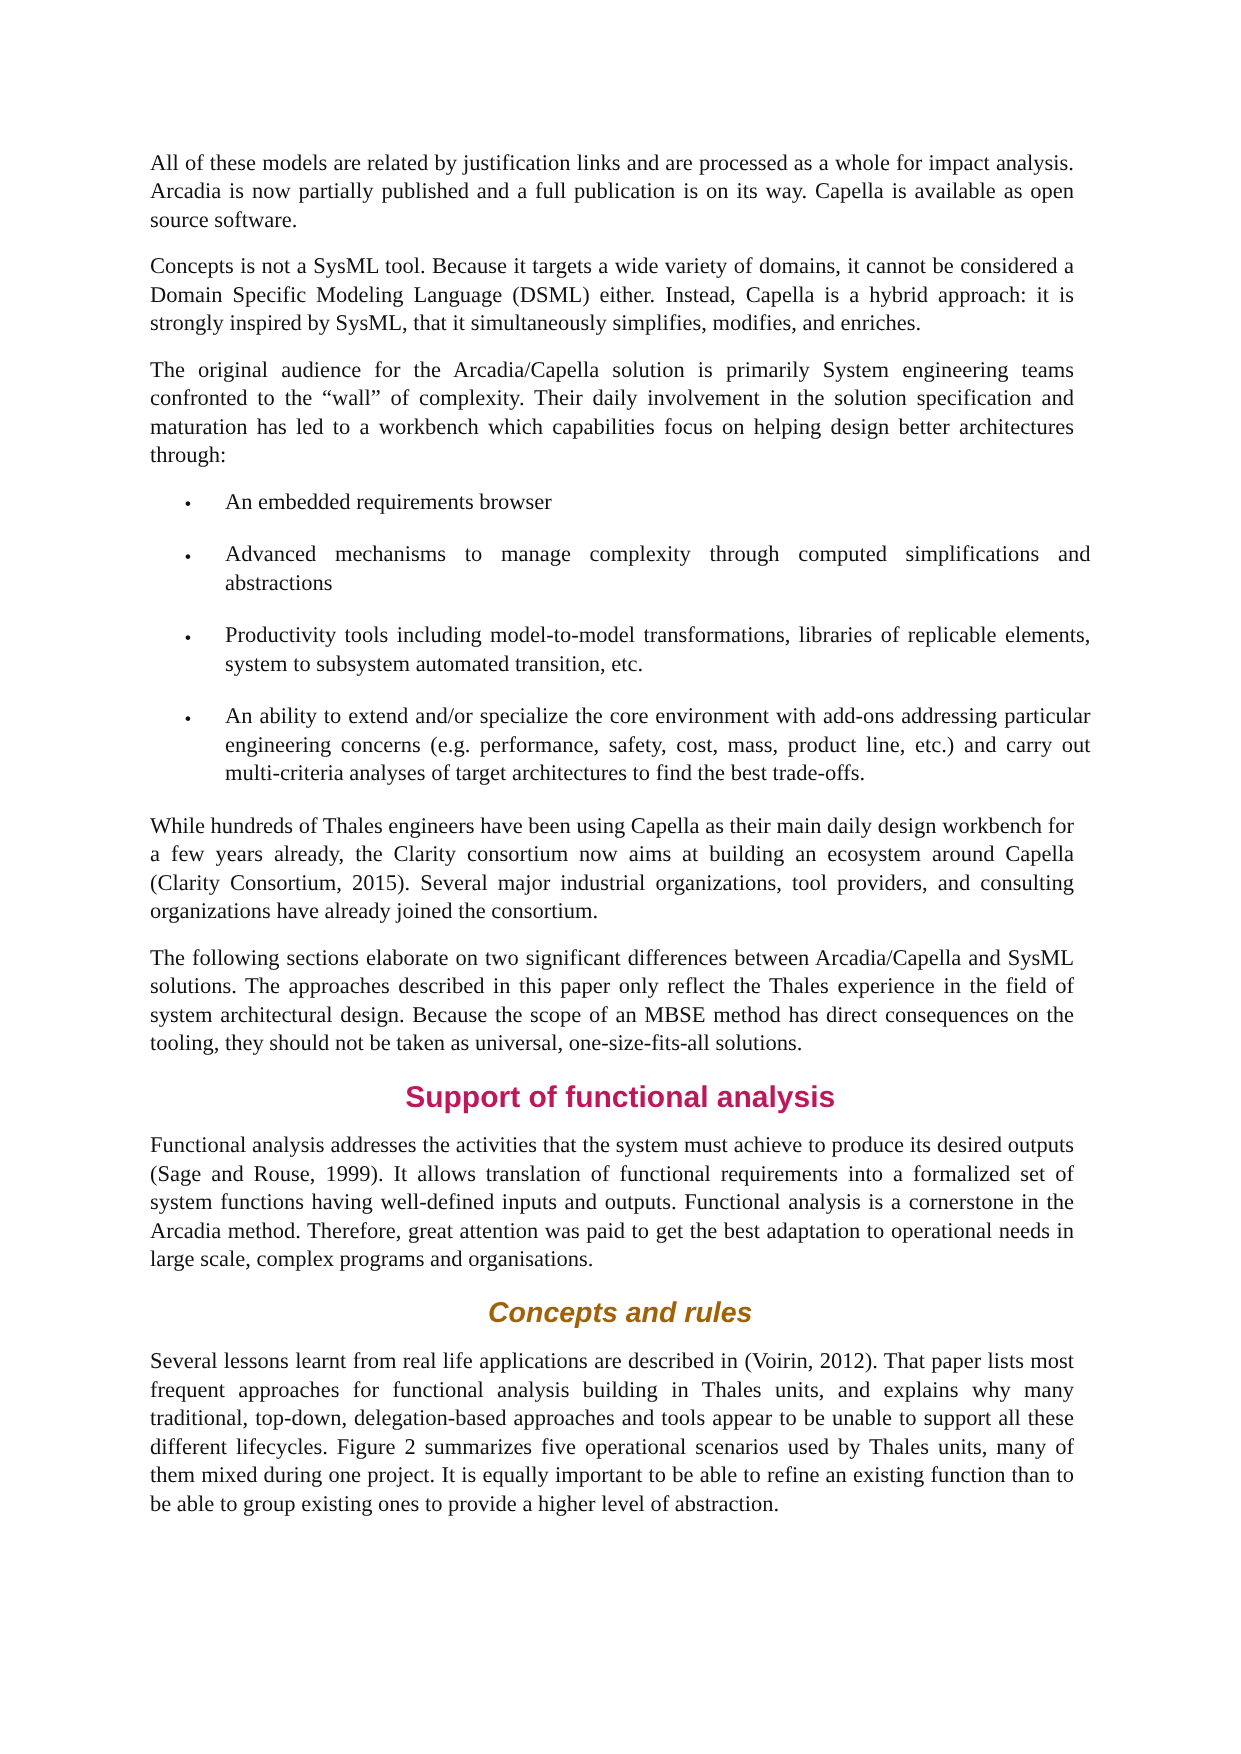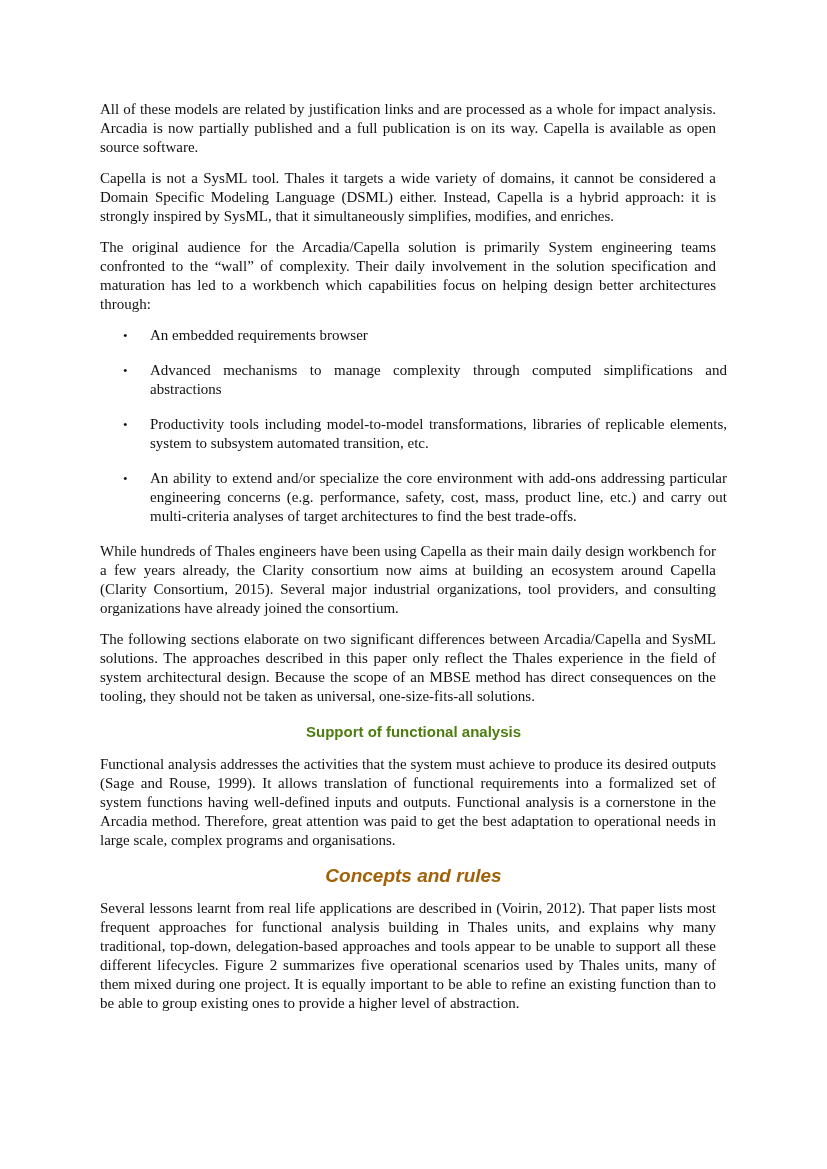--- a/index.html
+++ b/index.html
@@ -31,44 +31,44 @@
     }
     ul.bullets li .bullet {
       position: absolute;
       left: 23px;
       top: 0;
       font-size: 13px;
     }
     h2.section {
       font-family: "Liberation Sans", sans-serif;
       font-weight: bold;
-      font-size: 15px;
+      font-size: 20px;
       line-height: 24px;
       text-align: center;
       margin: 14px 0 11px 0;
-      color: #4d7c0f;
+      color: #be185d;
     }
     h3.subsection {
       font-family: "Liberation Sans", sans-serif;
       font-weight: bold;
       font-style: italic;
       font-size: 19px;
       line-height: 24px;
       text-align: center;
       margin: 14px 0 11px 0;
       color: #a16207;
     }
   </style>
 </head>
 <body>
 
 <div class="page">
 
   <p>All of these models are related by justification links and are processed as a whole for impact analysis. Arcadia is now partially published and a full publication is on its way. Capella is available as open source software.</p>
-  <p>Capella is not a SysML tool. Thales it targets a wide variety of domains, it cannot be considered a Domain Specific Modeling Language (DSML) either. Instead, Capella is a hybrid approach: it is strongly inspired by SysML, that it simultaneously simplifies, modifies, and enriches.</p>
+  <p>Concepts is not a SysML tool. Because it targets a wide variety of domains, it cannot be considered a Domain Specific Modeling Language (DSML) either. Instead, Capella is a hybrid approach: it is strongly inspired by SysML, that it simultaneously simplifies, modifies, and enriches.</p>
   <p>The original audience for the Arcadia/Capella solution is primarily System engineering teams confronted to the “wall” of complexity. Their daily involvement in the solution specification and maturation has led to a workbench which capabilities focus on helping design better architectures through:</p>
 
   <ul class="bullets">
     <li>
       <span class="bullet">•</span>
       <span>An embedded requirements browser</span>
     </li>
     <li>
       <span class="bullet">•</span>
       <span>Advanced mechanisms to manage complexity through computed simplifications and abstractions</span>

